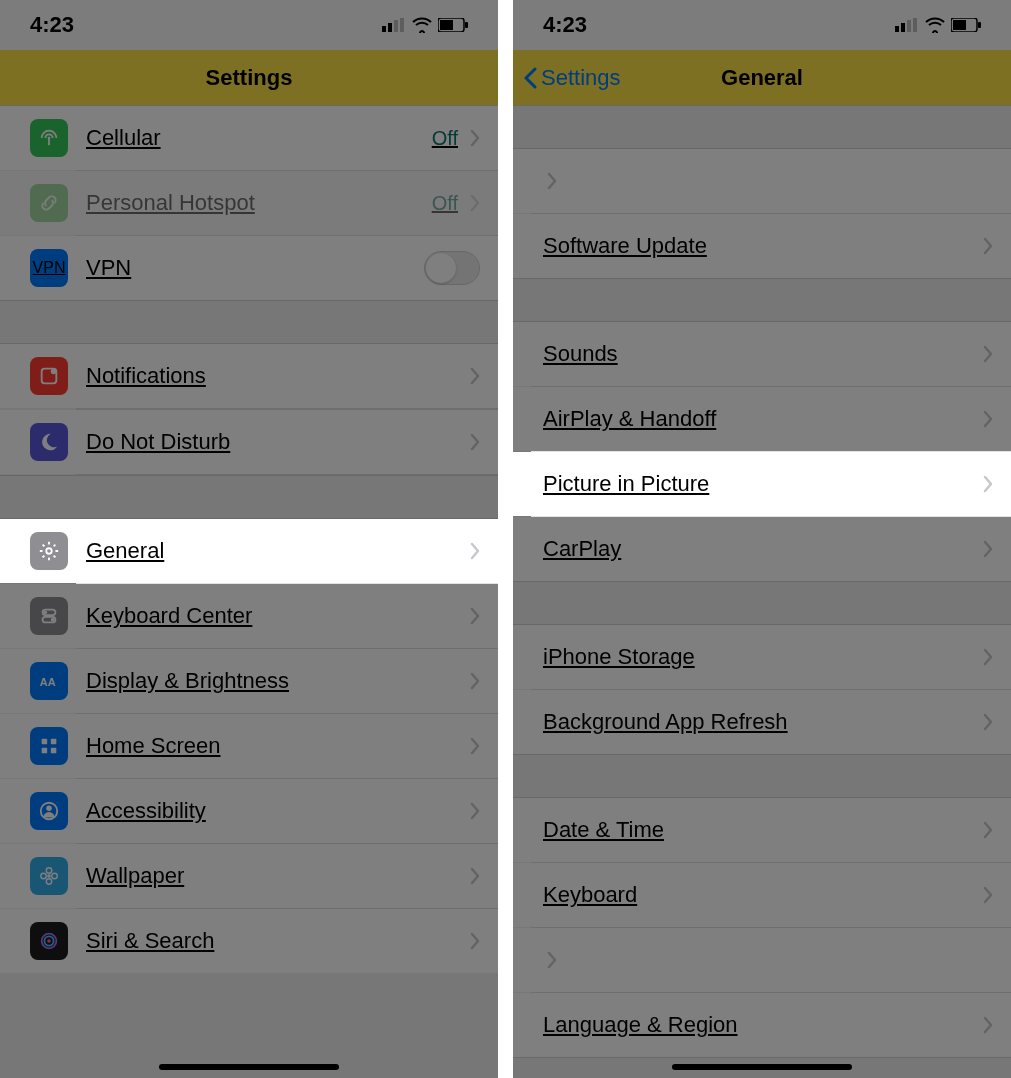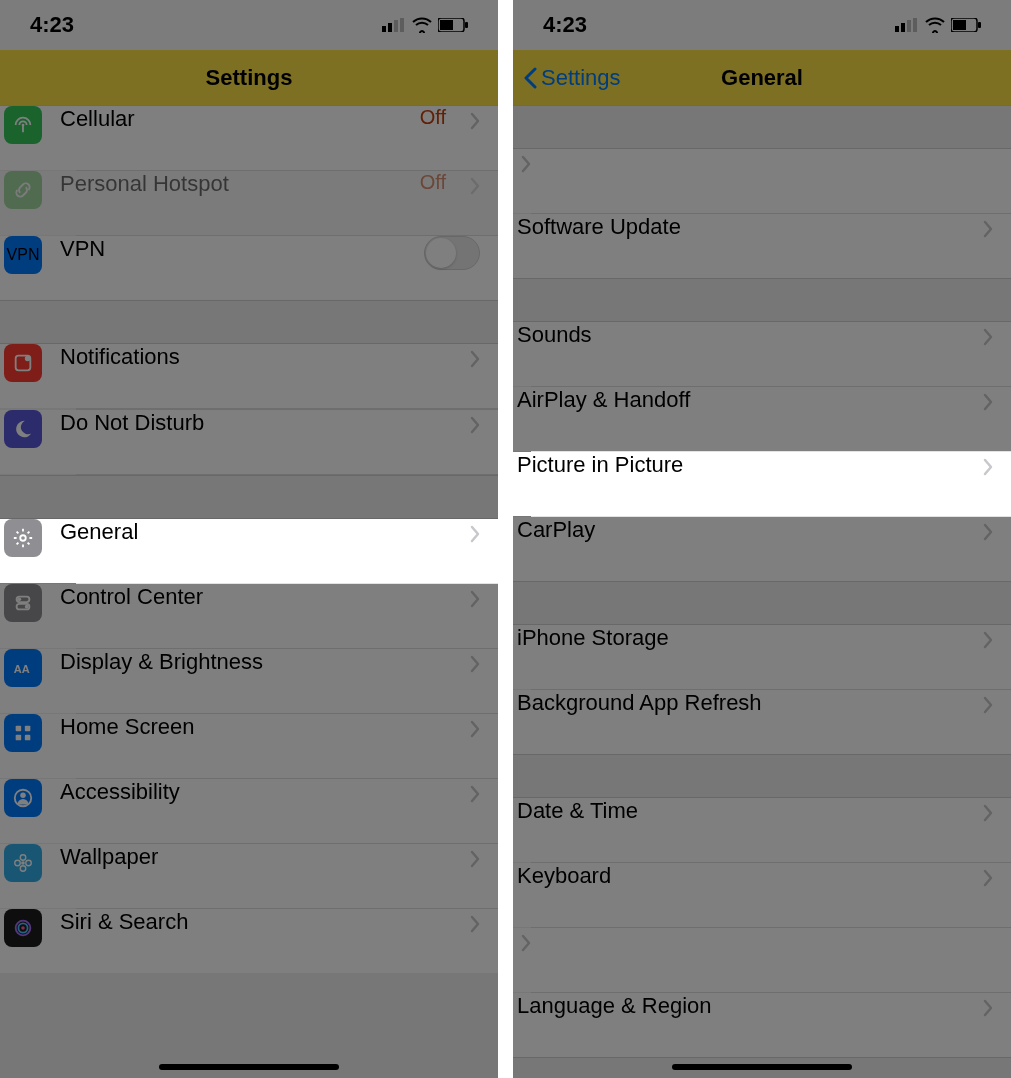--- a/index.html
+++ b/index.html
@@ -7,23 +7,23 @@
   body { display: flex; gap: 15px; }
   .phone { position: relative; width: 498px; height: 1078px; background: #efefef; overflow: hidden; border-radius: 0; }
   .dim-overlay { position: absolute; inset: 0; background: rgba(0,0,0,0.50); pointer-events: none; z-index: 10; }
   .status-bar { height: 50px; display: flex; justify-content: space-between; align-items: center; padding: 0 30px; font-weight: 600; font-size: 22px; background: #f8f8f8; }
   .status-icons { display: flex; align-items: center; gap: 6px; }
   .nav-bar { height: 56px; background: #fde047; border-bottom: 1px solid #d0d0d0; display: flex; align-items: center; justify-content: center; position: relative; padding: 0 14px; }
   .nav-title { font-size: 22px; font-weight: 600; }
   .nav-back { position: absolute; left: 10px; display: flex; align-items: center; color: #007aff; font-size: 22px; font-weight: 400; }
   .content { height: calc(100% - 106px); overflow: hidden; background: #efefef; }
   .group-gap { height: 42px; background: #efefef; }
-  .row { display: flex; background: #fff; min-height: 64px; padding: 0 18px 0 4px; position: relative; }
+  .row { display: flex; align-items: center; background: #fff; min-height: 64px; padding: 0 18px 0 30px; position: relative; text-decoration: underline; }
   .row .label { flex: 1; font-size: 22px; color: #000; }
-  .row .detail { font-size: 20px; color: #c2410c; margin-right: 20px; }
+  .row .detail { font-size: 20px; color: #0f766e; margin-right: 8px; }
   .row-sep { height: 1px; background: #dcdcdc; margin-left: 76px; }
   .row-sep.flush { margin-left: 18px; }
   .icon { width: 38px; height: 38px; border-radius: 8px; margin-right: 18px; display: flex; align-items: center; justify-content: center; flex-shrink: 0; }
   .icon svg { width: 22px; height: 22px; }
   .chev { color: #c7c7cc; font-size: 26px; font-weight: 300; margin-left: 4px; }
   .toggle { width: 56px; height: 34px; background: #e9e9ea; border-radius: 17px; position: relative; border: 1px solid #d0d0d0; }
   .toggle .knob { position: absolute; width: 30px; height: 30px; background: #fff; border-radius: 50%; top: 1px; left: 1px; box-shadow: 0 1px 3px rgba(0,0,0,0.2); }
   .highlight { position: relative; z-index: 20; }
   .home-ind { position: absolute; bottom: 8px; left: 50%; transform: translateX(-50%); width: 180px; height: 6px; background: #000; border-radius: 4px; z-index: 30; }
   
@@ -145,21 +145,21 @@
       <div class="row-sep" style="position: relative; z-index: 20; background: rgb(227, 227, 227);"></div>
       <div class="row">
         <span class="icon bg-grey">
           <svg viewBox="0 0 24 24">
             <rect x="5" y="5" width="14" height="6" rx="3" stroke="#fff" stroke-width="2" fill="none"></rect>
             <circle cx="8" cy="8" r="2" fill="#fff"></circle>
             <rect x="5" y="13" width="14" height="6" rx="3" stroke="#fff" stroke-width="2" fill="none"></rect>
             <circle cx="16" cy="16" r="2" fill="#fff"></circle>
           </svg>
         </span>
-        <span class="label">Control Center</span>
+        <span class="label">Keyboard Center</span>
         <span class="chev"><svg width="10" height="18">
             <path d="M2 2 L8 9 L2 16" stroke="#c7c7cc" stroke-width="2.5" fill="none" stroke-linecap="round" stroke-linejoin="round"></path>
           </svg></span>
       </div>
       <div class="row-sep"></div>
       <div class="row">
         <span class="icon bg-blue">
           <svg viewBox="0 0 24 24">
             <text x="2" y="17" font-size="12" font-weight="700" fill="#fff" font-family="Arial">AA</text>
           </svg>

